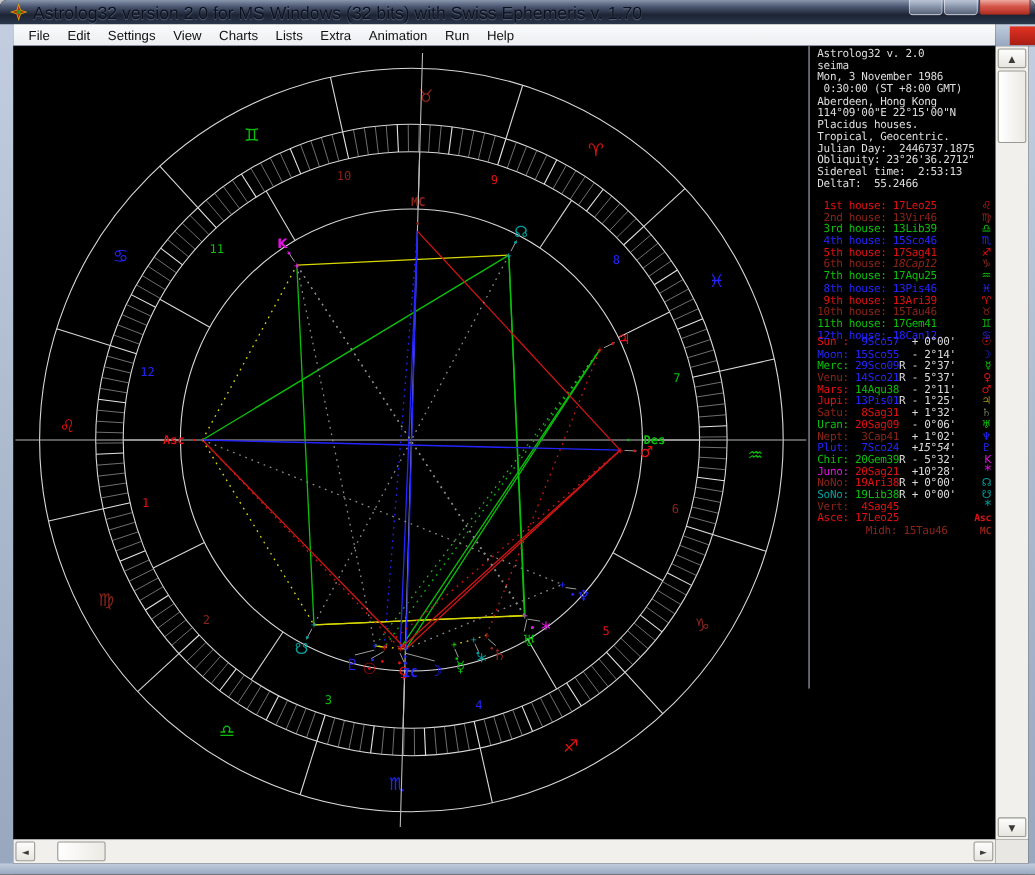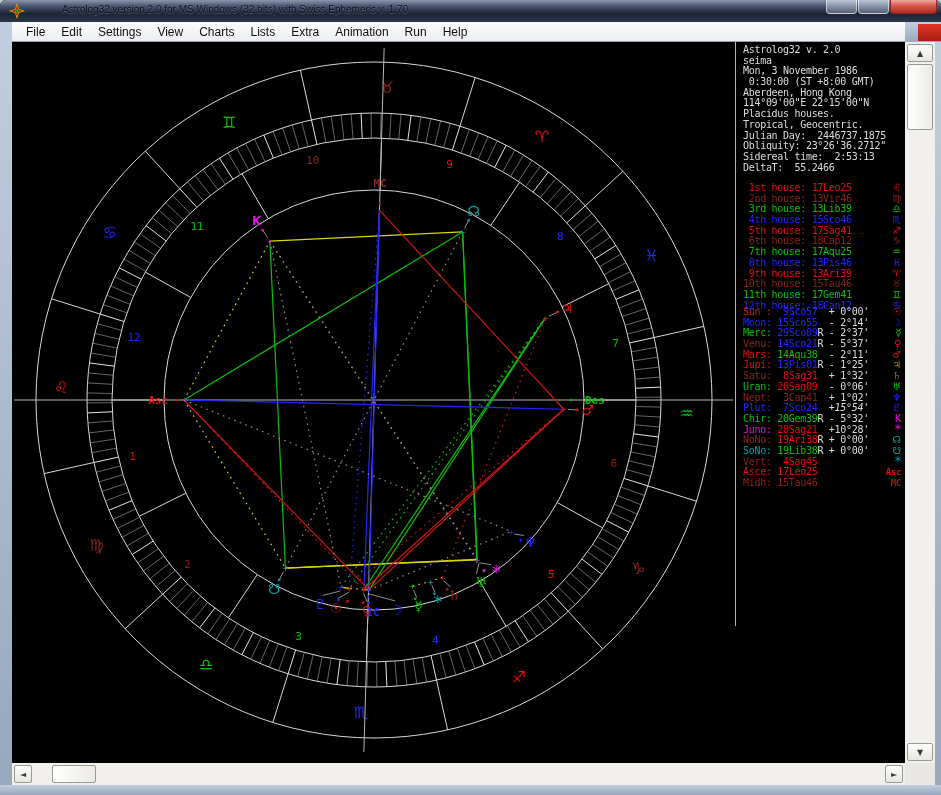--- a/index.html
+++ b/index.html
@@ -1,22 +1,22 @@
 <!DOCTYPE html>
 <html><head>
 <meta charset="utf-8">
 <style>
   html,body{margin:0;padding:0;background:#c8c8c8;font-family:"Liberation Sans",sans-serif;}
   #win{position:relative;width:941px;height:795px;background:#000;overflow:hidden;
        border-radius:6px 6px 0 0;}
   
   .titlebar{position:absolute;left:0;top:0;width:941px;height:22px;
      background:linear-gradient(180deg,#8997ad 0%,#4a5570 28%,#1c2434 62%,#2c374c 100%);}
-  .title-text{position:absolute;left:30px;top:4px;font-size:10px;color:#0d1220;
-     text-shadow:0 1px 1px rgba(200,215,235,.35);white-space:nowrap;margin-left:32px;}
+  .title-text{position:absolute;left:30px;top:4px;font-size:16px;color:#0d1220;
+     text-shadow:0 1px 1px rgba(200,215,235,.35);white-space:nowrap;}
   .app-icon{position:absolute;left:9px;top:3px;width:16px;height:16px;}
   .capbtns{position:absolute;right:4px;top:0;display:flex;gap:1px;}
   .capbtn{width:29px;height:13px;border-radius:0 0 4px 4px;border:1px solid rgba(255,255,255,.55);
      border-top:none;background:linear-gradient(180deg,rgba(210,220,235,.65),rgba(150,165,190,.45));
      font-size:7px;color:#222;text-align:center;line-height:12px;}
   .capbtn.close{background:linear-gradient(180deg,#efa9a0 0%,#d5574a 45%,#b22c20 100%);
      border-color:#8a2a22;color:#fff;width:45px;}
   .menubar{position:absolute;left:12px;top:22px;width:893px;height:20px;
      background:linear-gradient(180deg,#fbfbfb,#eceef2);border-bottom:1px solid #98a0ac;
      display:flex;align-items:center;padding-left:6px;box-sizing:border-box;}
@@ -443,21 +443,21 @@
         <div class="sline">Obliquity: 23°26'36.2712"</div>
         <div class="sline">Sidereal time:  2:53:13</div>
         <div class="sline">DeltaT:  55.2466</div>
       </div>
       <div class="sblock" style="top: 141px;">
         <div class="sline"><span style="color: rgb(224, 16, 16);"> 1st house: </span><span style="color: rgb(224, 16, 16);">17Leo25</span><span class="g" style="color: rgb(224, 16, 16);">♌</span></div>
         <div class="sline"><span style="color: rgb(138, 36, 24);"> 2nd house: </span><span style="color: rgb(138, 36, 24);">13Vir46</span><span class="g" style="color: rgb(138, 36, 24);">♍</span></div>
         <div class="sline"><span style="color: rgb(10, 191, 10);"> 3rd house: </span><span style="color: rgb(10, 191, 10);">13Lib39</span><span class="g" style="color: rgb(10, 191, 10);">♎</span></div>
         <div class="sline"><span style="color: rgb(36, 36, 255);"> 4th house: </span><span style="color: rgb(36, 36, 255);">15Sco46</span><span class="g" style="color: rgb(36, 36, 255);">♏</span></div>
         <div class="sline"><span style="color: rgb(224, 16, 16);"> 5th house: </span><span style="color: rgb(224, 16, 16);">17Sag41</span><span class="g" style="color: rgb(224, 16, 16);">♐</span></div>
-        <div class="sline"><span style="color: rgb(138, 36, 24);"> 6th house: </span><span style="color: rgb(138, 36, 24);">18Cap12</span><span class="g" style="color: rgb(138, 36, 24);">♑</span></div>
+        <div class="sline"><span style="color: rgb(138, 36, 24);"> 6th house: </span><span style="color: rgb(138, 36, 24); font-style: italic;">18Cap12</span><span class="g" style="color: rgb(138, 36, 24);">♑</span></div>
         <div class="sline"><span style="color: rgb(10, 191, 10);"> 7th house: </span><span style="color: rgb(10, 191, 10);">17Aqu25</span><span class="g" style="color: rgb(10, 191, 10);">♒</span></div>
         <div class="sline"><span style="color: rgb(36, 36, 255);"> 8th house: </span><span style="color: rgb(36, 36, 255);">13Pis46</span><span class="g" style="color: rgb(36, 36, 255);">♓</span></div>
         <div class="sline"><span style="color: rgb(224, 16, 16);"> 9th house: </span><span style="color: rgb(224, 16, 16);">13Ari39</span><span class="g" style="color: rgb(224, 16, 16);">♈</span></div>
         <div class="sline"><span style="color: rgb(138, 36, 24);">10th house: </span><span style="color: rgb(138, 36, 24);">15Tau46</span><span class="g" style="color: rgb(138, 36, 24);">♉</span></div>
         <div class="sline"><span style="color: rgb(10, 191, 10);">11th house: </span><span style="color: rgb(10, 191, 10);">17Gem41</span><span class="g" style="color: rgb(10, 191, 10);">♊</span></div>
         <div class="sline"><span style="color: rgb(36, 36, 255);">12th house: </span><span style="color: rgb(36, 36, 255);">18Can12</span><span class="g" style="color: rgb(36, 36, 255);">♋</span></div>
       </div>
       <div class="sblock" style="top: 265px;">
         <div class="sline"><span style="color: rgb(224, 16, 16);">Sun : </span><span style="color: rgb(36, 36, 255);"> 9Sco57</span><span style="color: rgb(220, 220, 220);"> </span><span style="color: rgb(220, 220, 220);"> + 0°00'</span><span class="g" style="color: rgb(224, 16, 16);">☉</span></div>
         <div class="sline"><span style="color: rgb(36, 36, 255);">Moon: </span><span style="color: rgb(36, 36, 255);">15Sco55</span><span style="color: rgb(220, 220, 220);"> </span><span style="color: rgb(220, 220, 220);"> - 2°14'</span><span class="g" style="color: rgb(36, 36, 255);">☽</span></div>
@@ -468,21 +468,21 @@
         <div class="sline"><span style="color: rgb(138, 36, 24);">Satu: </span><span style="color: rgb(224, 16, 16);"> 8Sag31</span><span style="color: rgb(220, 220, 220);"> </span><span style="color: rgb(220, 220, 220);"> + 1°32'</span><span class="g" style="color: rgb(106, 122, 90);">♄</span></div>
         <div class="sline"><span style="color: rgb(10, 191, 10);">Uran: </span><span style="color: rgb(224, 16, 16);">20Sag09</span><span style="color: rgb(220, 220, 220);"> </span><span style="color: rgb(220, 220, 220);"> - 0°06'</span><span class="g" style="color: rgb(10, 191, 10);">♅</span></div>
         <div class="sline"><span style="color: rgb(138, 36, 24);">Nept: </span><span style="color: rgb(138, 36, 24);"> 3Cap41</span><span style="color: rgb(220, 220, 220);"> </span><span style="color: rgb(220, 220, 220);"> + 1°02'</span><span class="g" style="color: rgb(36, 36, 255);">♆</span></div>
         <div class="sline"><span style="color: rgb(36, 36, 255);">Plut: </span><span style="color: rgb(36, 36, 255);"> 7Sco24</span><span style="color: rgb(220, 220, 220);"> </span><span style="color: rgb(220, 220, 220); font-style: italic;"> +15°54'</span><span class="g" style="color: rgb(36, 36, 255);">♇</span></div>
         <div class="sline"><span style="color: rgb(10, 191, 10);">Chir: </span><span style="color: rgb(10, 191, 10);">20Gem39</span><span style="color: rgb(220, 220, 220);">R</span><span style="color: rgb(220, 220, 220);"> - 5°32'</span><span class="g" style="color: rgb(224, 18, 224);">K</span></div>
         <div class="sline"><span style="color: rgb(224, 18, 224);">Juno: </span><span style="color: rgb(224, 16, 16);">20Sag21</span><span style="color: rgb(220, 220, 220);"> </span><span style="color: rgb(220, 220, 220);"> +10°28'</span><span class="g star" style="color: rgb(224, 18, 224);">*</span></div>
         <div class="sline"><span style="color: rgb(138, 36, 24);">NoNo: </span><span style="color: rgb(224, 16, 16);">19Ari38</span><span style="color: rgb(220, 220, 220);">R</span><span style="color: rgb(220, 220, 220);"> + 0°00'</span><span class="g" style="color: rgb(0, 160, 160);">☊</span></div>
         <div class="sline"><span style="color: rgb(0, 160, 160);">SoNo: </span><span style="color: rgb(10, 191, 10);">19Lib38</span><span style="color: rgb(220, 220, 220);">R</span><span style="color: rgb(220, 220, 220);"> + 0°00'</span><span class="g" style="color: rgb(0, 160, 160);">☋</span></div>
         <div class="sline"><span style="color: rgb(138, 36, 24);">Vert: </span><span style="color: rgb(224, 16, 16); text-align: center;"> 4Sag45</span><span style="color: rgb(220, 220, 220);"> </span><span style="color: rgb(220, 220, 220);"> </span><span class="g star" style="color: rgb(0, 160, 160);">*</span></div>
         <div class="sline"><span style="color: rgb(224, 16, 16);">Asce: </span><span style="color: rgb(224, 16, 16);">17Leo25</span><span style="color: rgb(220, 220, 220);"> </span><span style="color: rgb(220, 220, 220);"> </span><span class="g txt" style="color: rgb(224, 16, 16);">Asc</span></div>
-        <div class="sline"><span style="color: rgb(138, 36, 24);">Midh: </span><span style="color: rgb(138, 36, 24);">15Tau46</span><span style="color: rgb(220, 220, 220);"> </span><span style="color: rgb(220, 220, 220);"> </span><span class="g txt" style="color: rgb(138, 36, 24);">MC</span></div>
+        <div class="sline"><span style="color: rgb(138, 36, 24); margin-left: 44px;">Midh: </span><span style="color: rgb(138, 36, 24);">15Tau46</span><span style="color: rgb(220, 220, 220);"> </span><span style="color: rgb(220, 220, 220);"> </span><span class="g txt" style="color: rgb(138, 36, 24);">MC</span></div>
       </div>
     </div>
 
   <div class="vscroll">
     <span class="sbtn" style="left:2px;top:2px;width:26px;height:18px;line-height:18px;">▲</span>
     <span class="sthumb" style="left:2px;top:22px;width:26px;height:66px;"></span>
     <span class="sbtn" style="left:2px;bottom:2px;width:26px;height:18px;line-height:18px;">▼</span>
   </div>
   <div class="hscroll">
     <span class="sbtn" style="left:2px;top:2px;width:18px;height:18px;line-height:18px;">◄</span>

